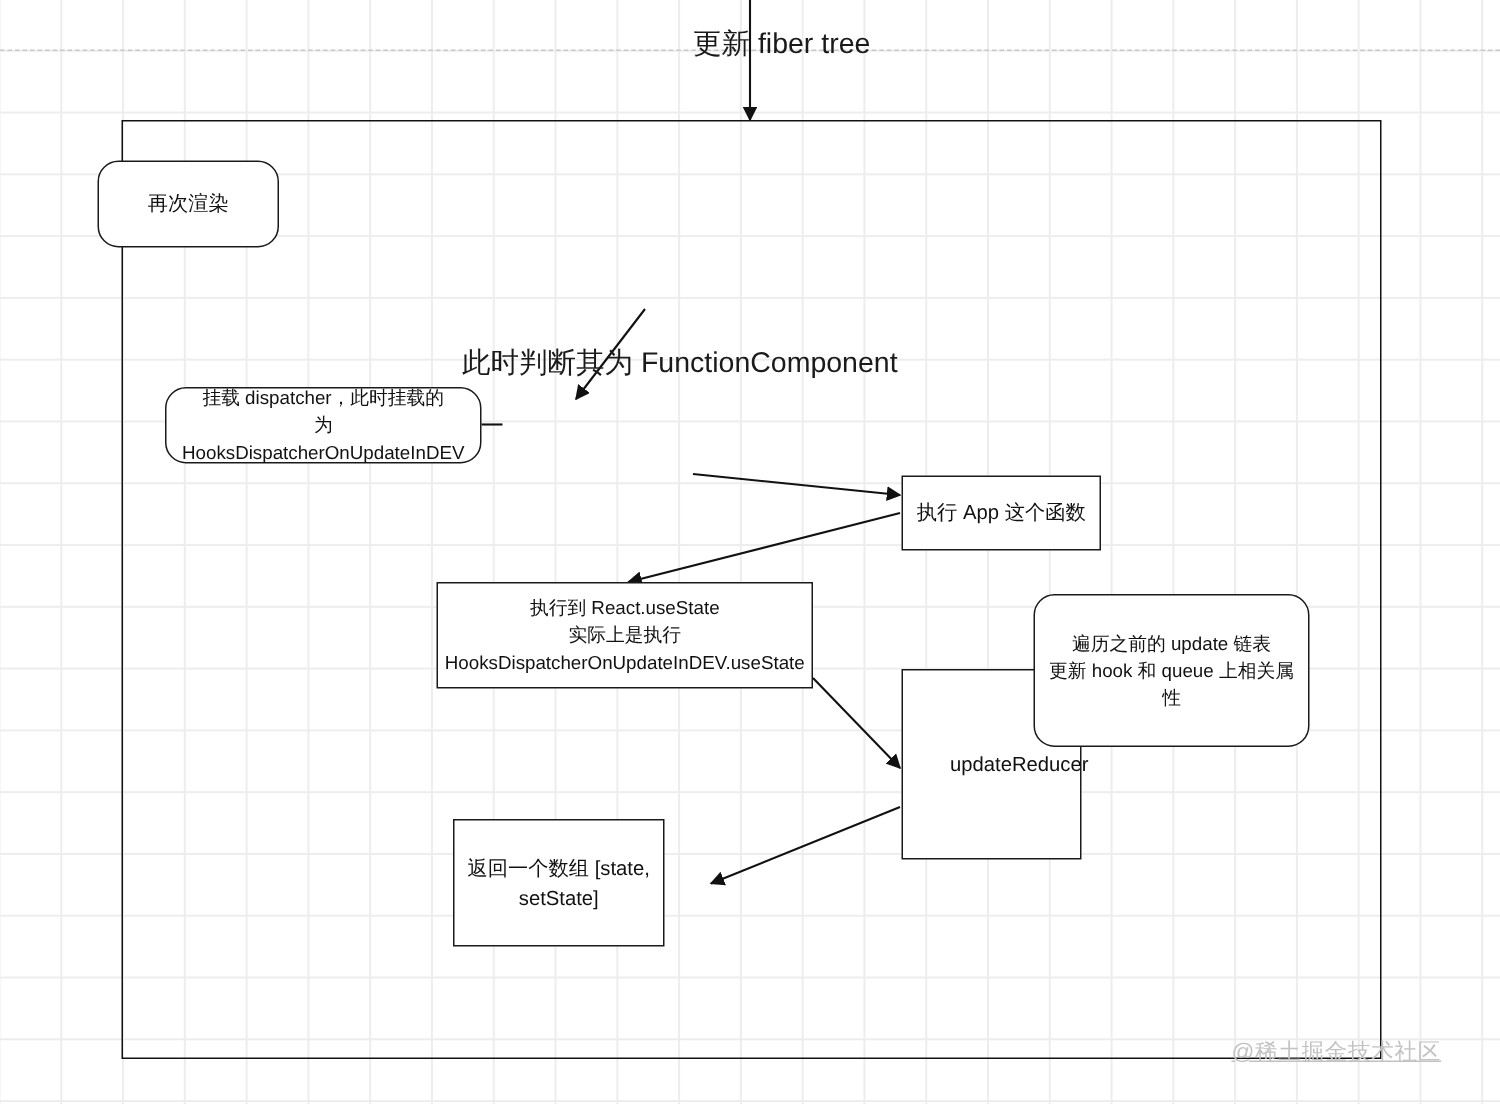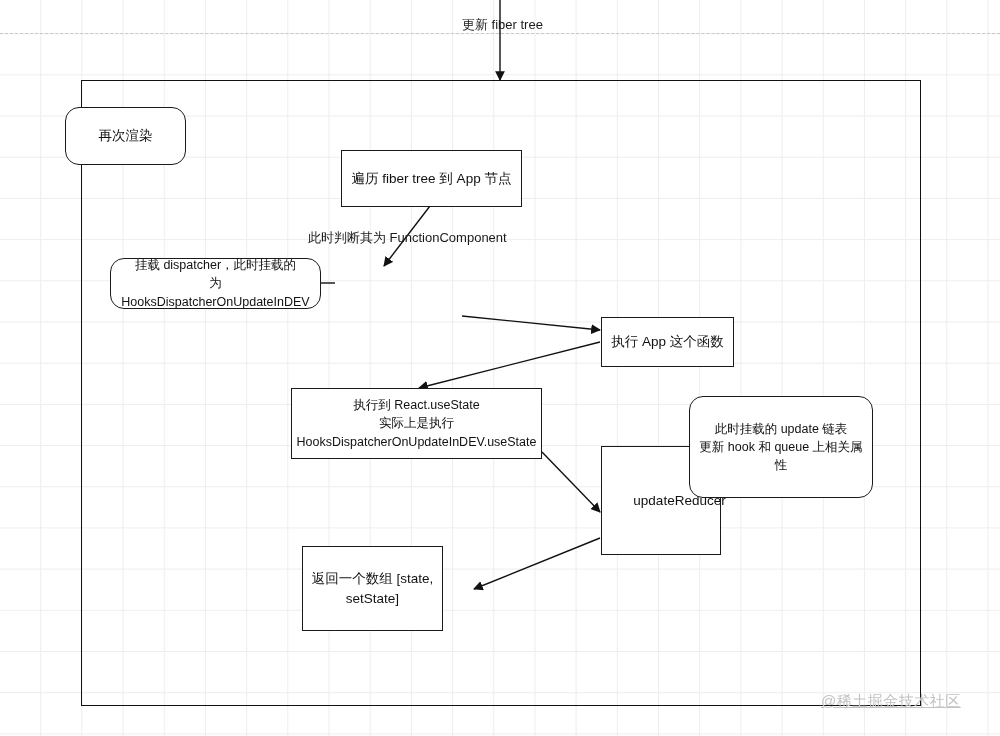--- a/index.html
+++ b/index.html
@@ -58,21 +58,21 @@
     border-radius: 14px;
   }
   .container-box {
     position: absolute;
     box-sizing: border-box;
     background: transparent;
     border: 1.6px solid #111111;
   }
   .edge-label {
     position: absolute;
-    font-size: 13px;
+    font-size: 19px;
     color: #1a1a1a;
     white-space: nowrap;
     background: transparent;
   }
   .watermark {
     position: absolute;
     font-size: 15px;
     color: #c2c2c2;
     white-space: nowrap;
     letter-spacing: 0.5px;
@@ -111,36 +111,35 @@
 
     <line x1="142" y1="136" x2="81" y2="136" stroke="#111111" stroke-width="0" opacity="0"></line>
   </svg>
 
   <div class="container-box" style="left:81px; top:80px; width:840px; height:626px;"></div>
 
   <div class="edge-label" style="left:462px; top:16px;">更新 fiber tree</div>
 
   <div class="node rounded" style="left:21px; top:107px; width:121px; height:58px;margin-left:44px;">再次渲染</div>
 
-  <div class="node" style="left:341px; top:150px; width:181px; height:57px;">遍历 fiber tree 到 App 节点</div>
 
   <div class="edge-label" style="left:308px; top:229px;">此时判断其为  FunctionComponent</div>
 
 
   <div class="node rounded" style="left:110px; top:258px; width:211px; height:51px; font-size:12.5px; z-index:3;">挂载 dispatcher，此时挂载的
 为 HooksDispatcherOnUpdateInDEV</div>
 
   <div class="node" style="left:601px; top:317px; width:133px; height:50px;">执行 App 这个函数</div>
 
   <div class="node" style="left:291px; top:388px; width:251px; height:71px; font-size:12.5px;">执行到 React.useState
 实际上是执行
 HooksDispatcherOnUpdateInDEV.useState</div>
 
-  <div class="node" style="left:601px; top:446px; width:120px; height:109px;padding-left:43px;">updateReducer</div>
+  <div class="node" style="left:601px; top:446px; width:120px; height:127px;padding-left:43px;">updateReducer</div>
 
-  <div class="node rounded" style="left:689px; top:396px; width:184px; height:102px; font-size:12.5px; z-index:3;">此时挂载的 update 链表
+  <div class="node rounded" style="left:689px; top:396px; width:184px; height:102px; font-size:12.5px; z-index:3;">遍历之前的 update 链表
 更新 hook 和 queue 上相关属性</div>
 
   <div class="node" style="left:302px; top:546px; width:141px; height:85px;">返回一个数组 [state, setState]</div>
 
   <div class="watermark" style="left:821px; top:692px;">@稀土掘金技术社区</div>
 
 </div>
 
 </body></html>

